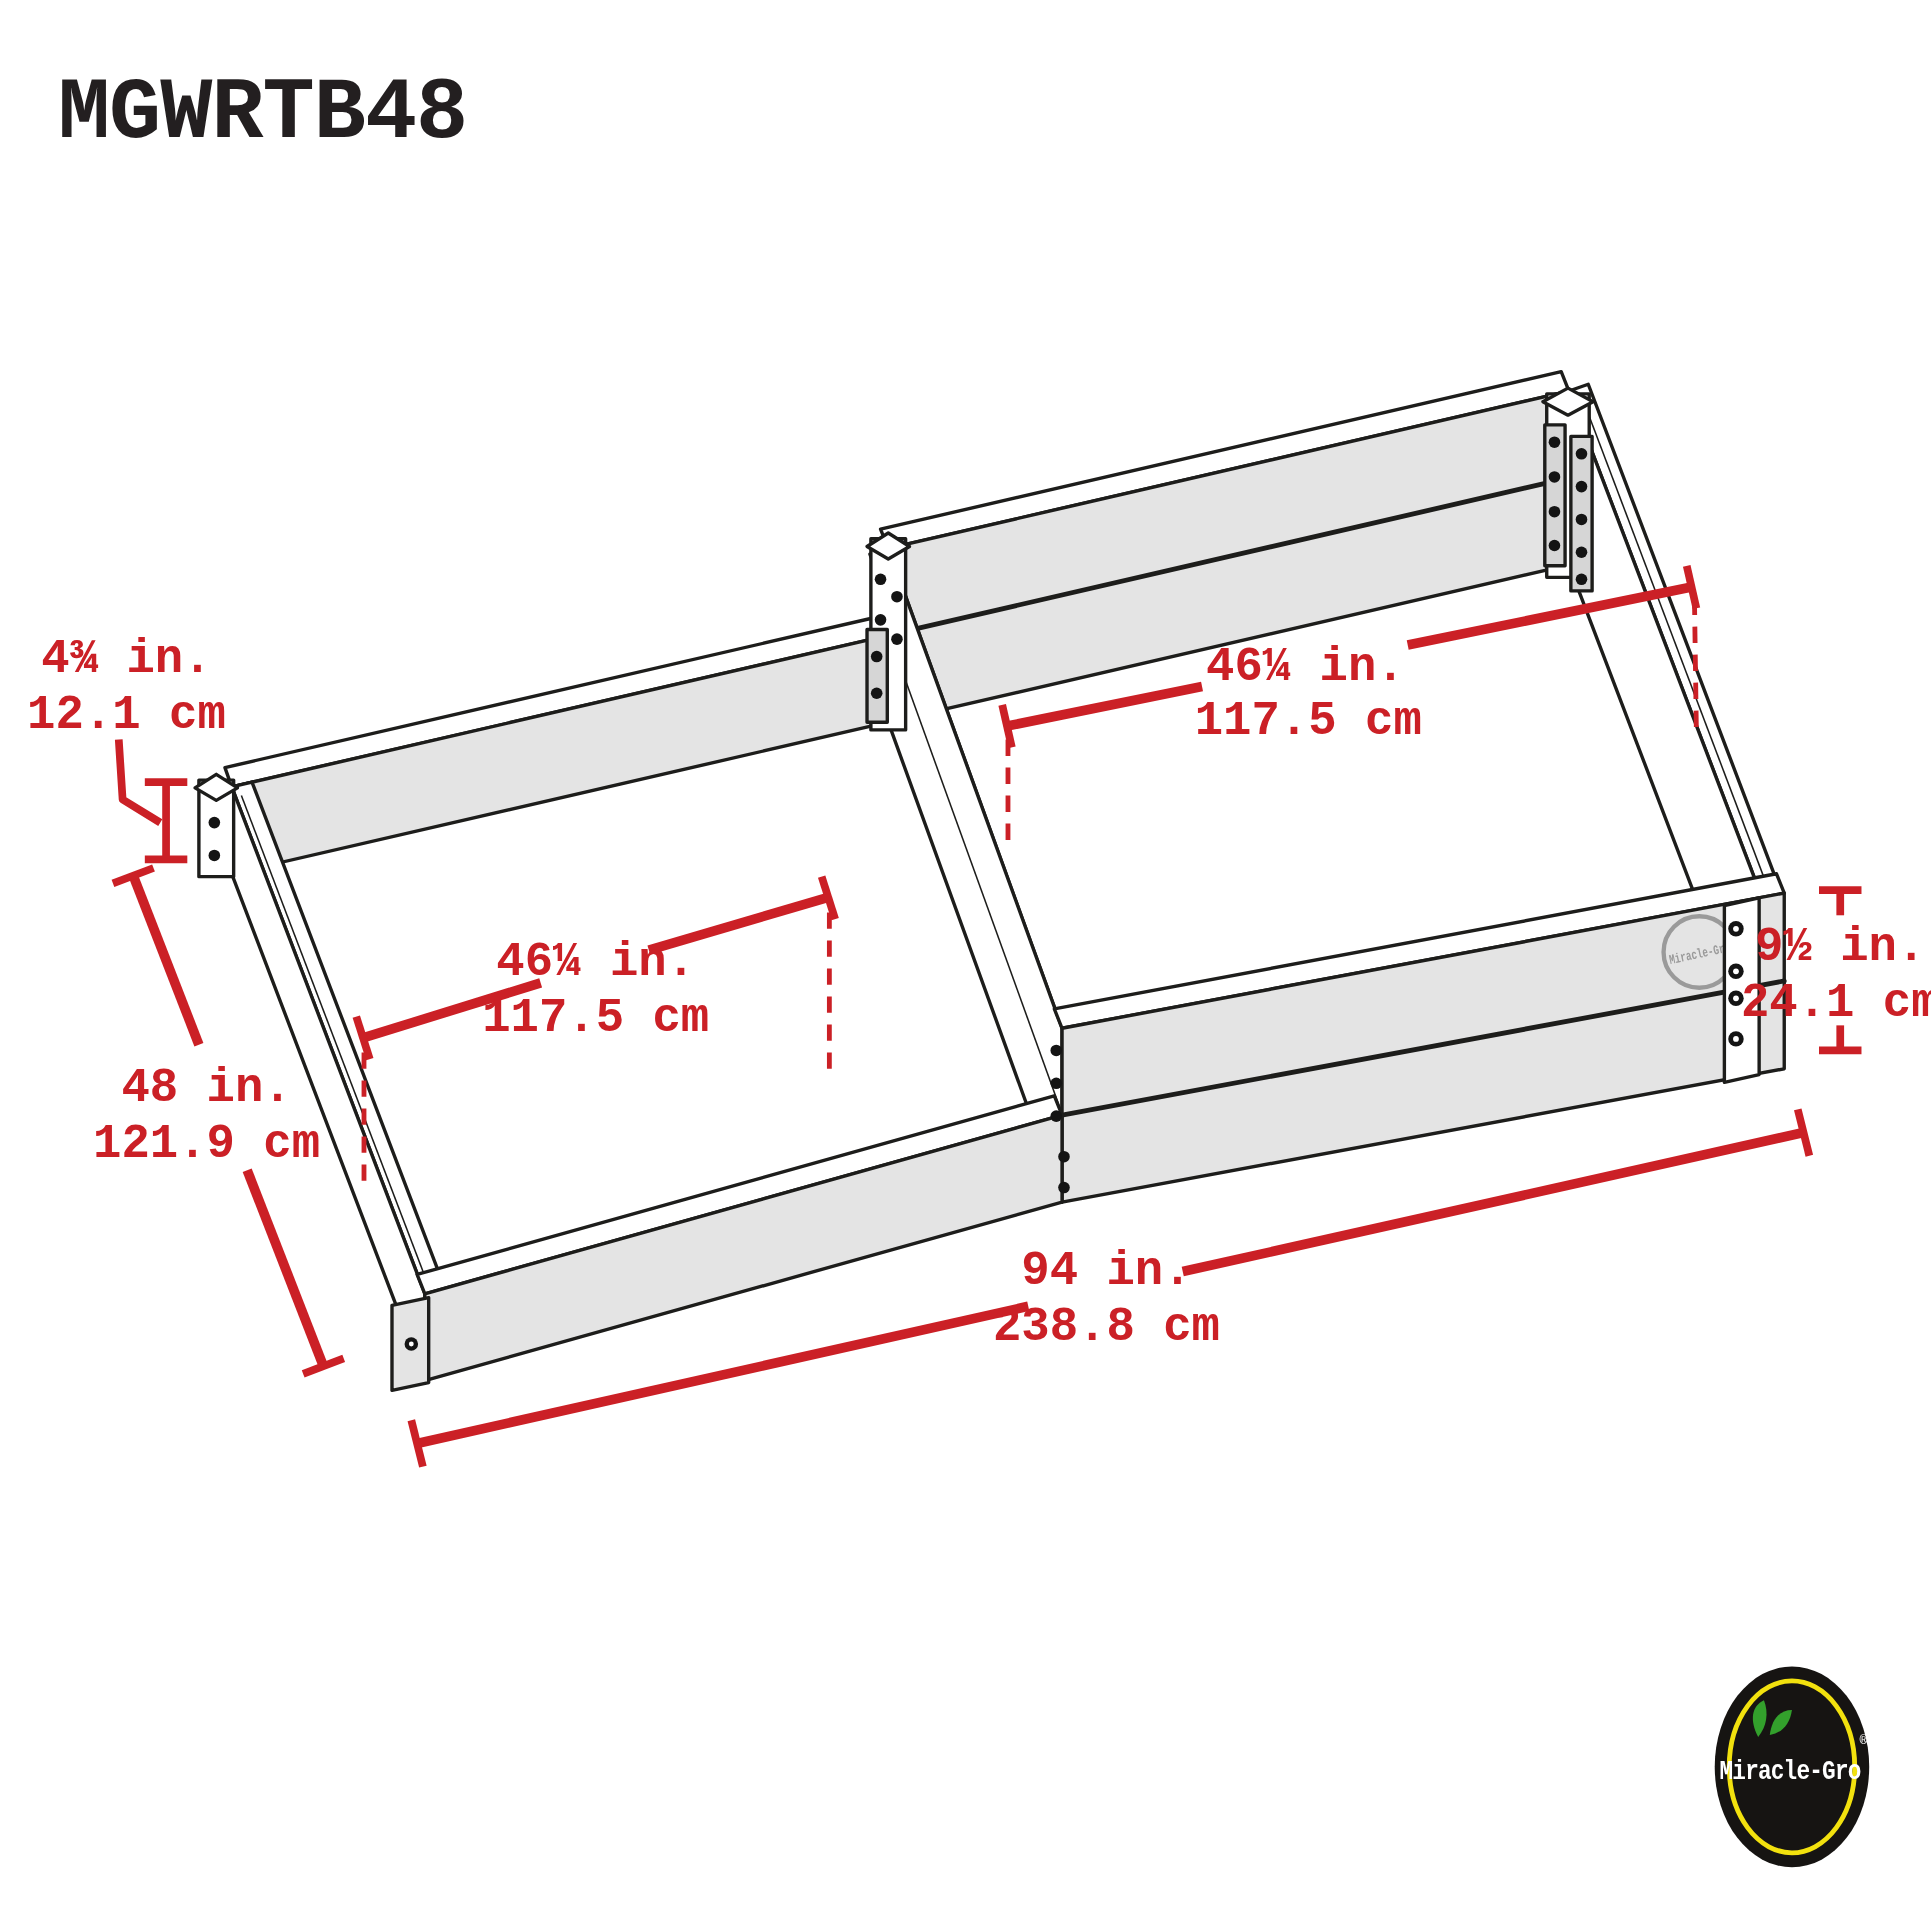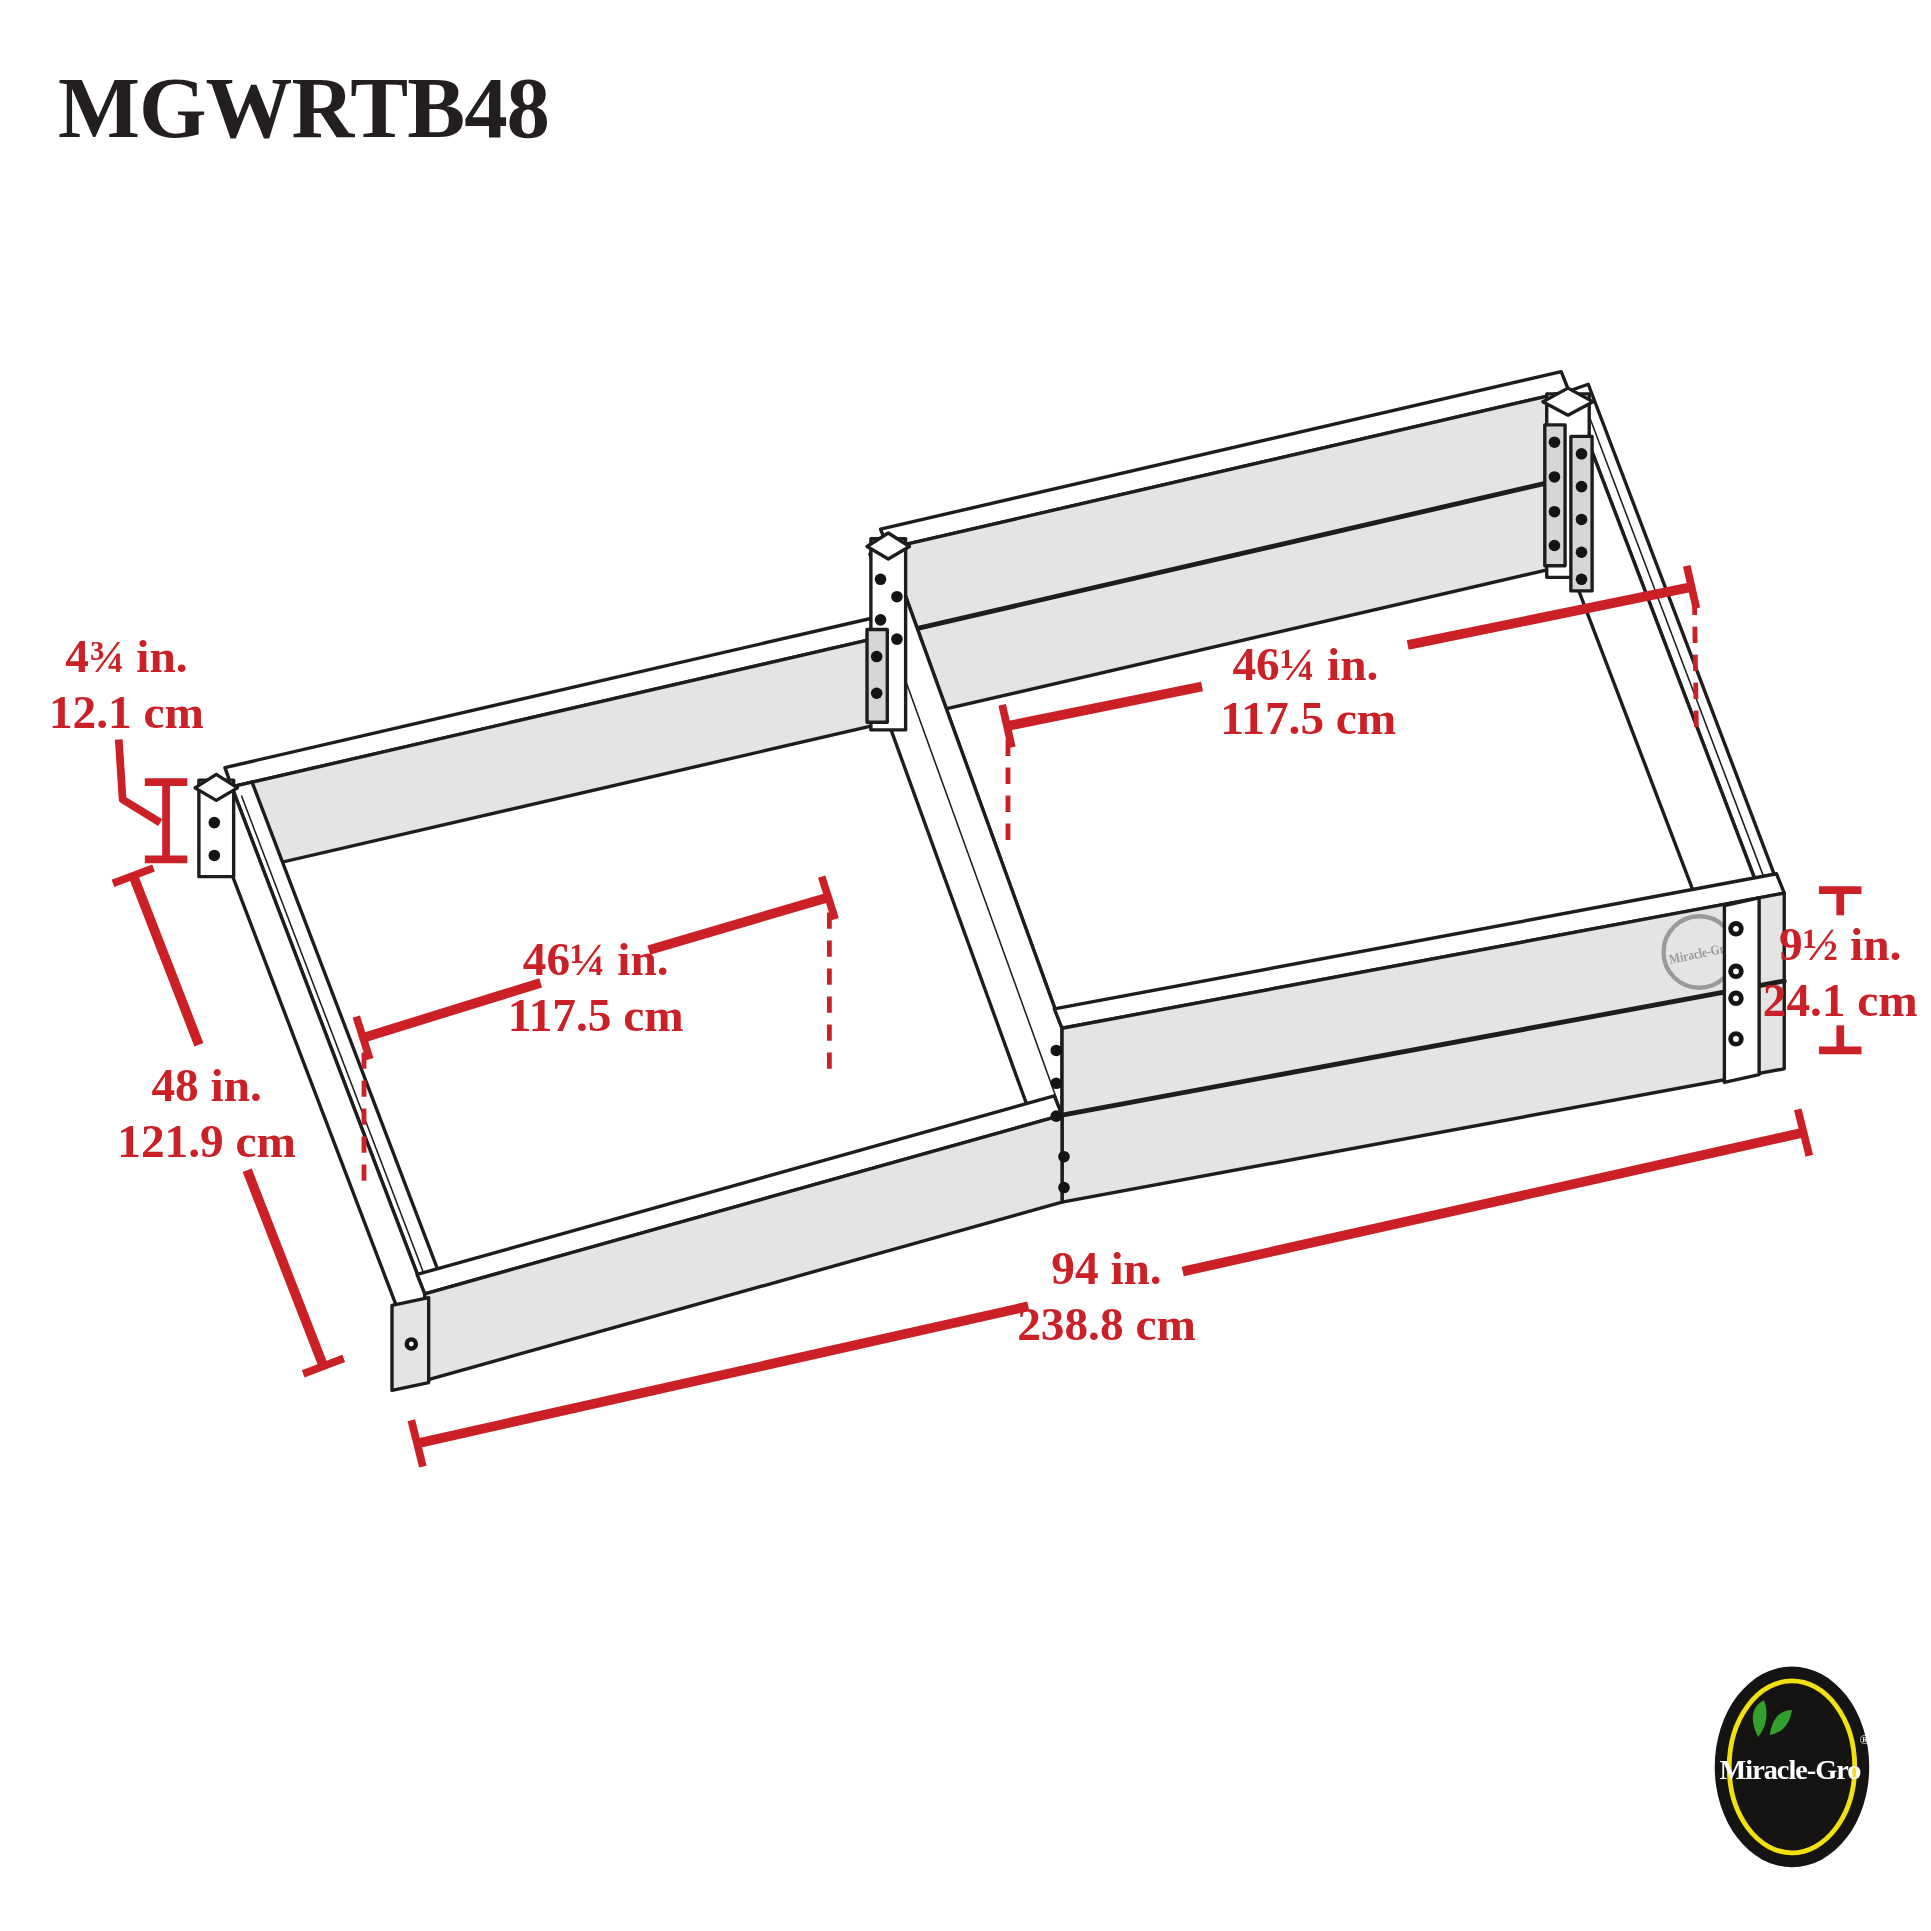--- a/index.html
+++ b/index.html
@@ -1,17 +1,17 @@
 <!DOCTYPE html>
 <html style="--dimension_red: #cb2026; --outline: #1d1d1b; --wood_gray: #e4e4e4; --wood_white: #ffffff; --title_black: #231f20; --logo_yellow: #f2e10e; --logo_green: #33a02c; --logo_black: #161412; --stamp_gray: #9a9a9a;"><head>
 <meta charset="utf-8">
 <style>
   html,body { margin:0; padding:0; background:#ffffff; }
   .page { position:relative; width:1931px; height:1931px; background:#ffffff; overflow:hidden;
-          font-family:Liberation Serif, serif; }
+          font-family:Liberation Mono, monospace; }
   svg { position:absolute; left:0; top:0; }
 
   
   .o    { stroke:var(--outline,#1d1d1b); stroke-width:3.5; stroke-linejoin:round; stroke-linecap:round; }
   .gray { fill:var(--wood_gray,#e4e4e4); }
   .white{ fill:var(--wood_white,#ffffff); }
   .plate{ fill:#d6d6d6; }
   .seam { stroke:var(--outline,#1d1d1b); stroke-width:5; fill:none; stroke-linecap:round; }
   .thin { stroke:var(--outline,#1d1d1b); stroke-width:1.6; fill:none; }
   .scr  { fill:#141414; }

